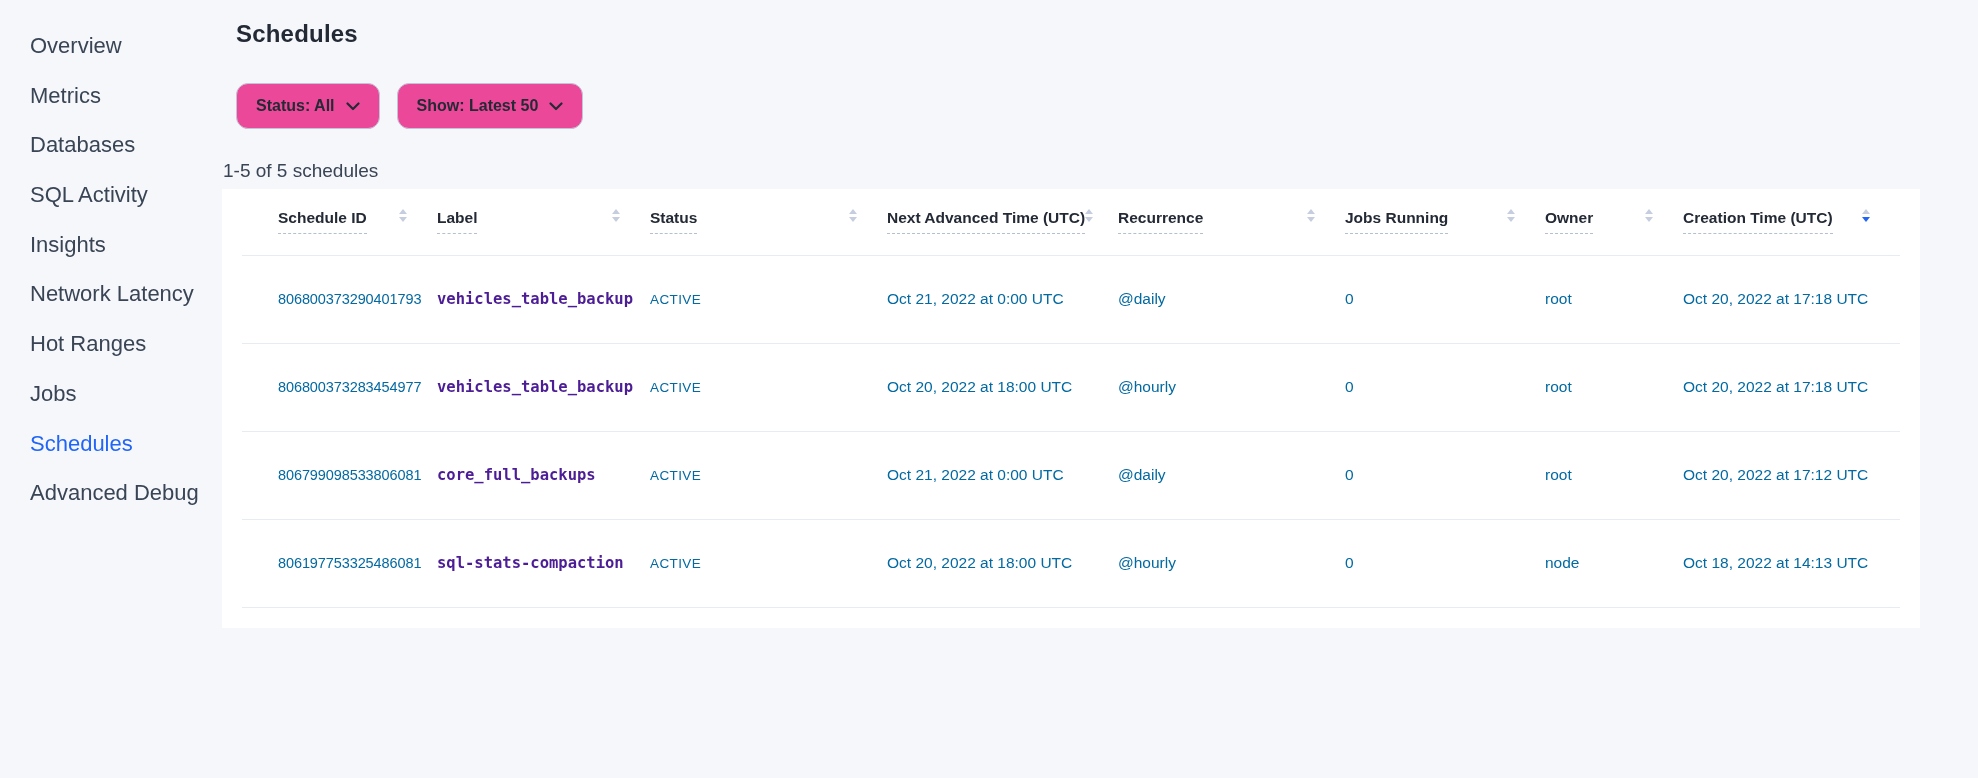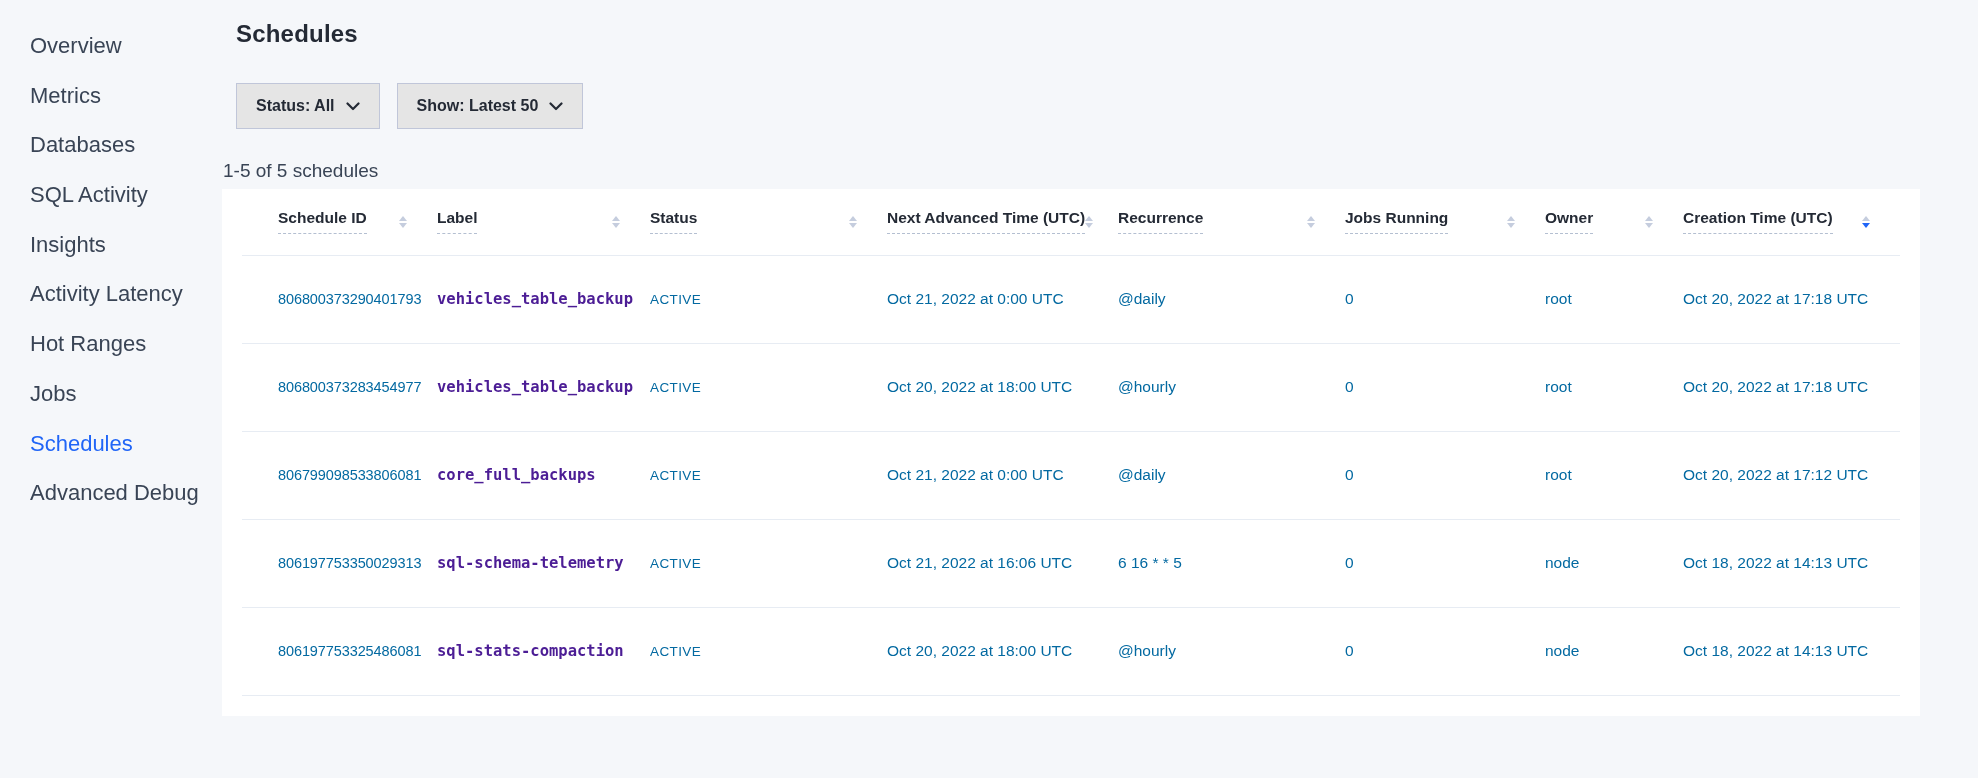--- a/index.html
+++ b/index.html
@@ -21,38 +21,38 @@
   .nav-item.active { color:#2065f7; }
 
   
   main.content { flex:1 1 auto; }
   h1.page-title {
     margin:20px 0 0 14px; font-size:24px; line-height:28px;
     font-weight:700; color:#242a35; letter-spacing:.2px;
   }
   .filters { margin:35px 0 0 14px; display:flex; gap:17px; }
   .dropdown-btn {
-    height:46px; background:#e5e5e5; border:1px solid #c0c6d9; border-radius:0;
+    height:46px; background:#ec4899; border:1px solid #c0c6d9; border-radius:12px;
     display:inline-flex; align-items:center; padding:0 19px;
     font-family:"Liberation Sans", sans-serif;
     font-size:16px; font-weight:700; color:#242a35; cursor:pointer;
   }
   .dropdown-btn svg { margin-left:11px; display:block; }
 
   .summary { margin:32px 0 8px 1px; font-size:19px; line-height:20px; color:#394455; }
 
   
   .card { width:1698px; background:#ffffff; padding:0 0 20px 0; }
   table.sched { margin:0 20px; width:1658px; table-layout:fixed; border-collapse:collapse; }
   th, td { text-align:left; vertical-align:middle; border-bottom:1px solid #e7ecf3; }
   th { height:66px; font-size:15.5px; font-weight:700; color:#242a35; }
   td { height:88px; font-size:15.5px; color:#0369a1; }
   th:first-child, td:first-child { padding-left:36px; }
 
-  .th-inner { display:flex; align-items:center; }
+  .th-inner { display:flex; align-items:flex-start; }
   .col-title { border-bottom:1.5px dashed #b4bfd1; padding-bottom:6px; white-space:nowrap; }
   .sort { margin-left:auto; margin-right:30px; display:flex; flex-direction:column; gap:2.5px; cursor:pointer; }
   .tri { width:0; height:0; border-left:4.5px solid transparent; border-right:4.5px solid transparent; }
   .tri-up   { border-bottom:5.5px solid #c5cdde; }
   .tri-down { border-top:5.5px solid #c5cdde; }
   .tri-down.tri-active { border-top-color:#2065f7; }
 
   .cell-id { font-size:14.5px; letter-spacing:-0.1px; }
   .cell-label {
     font-family:"DejaVu Sans Mono","Liberation Mono",monospace;
@@ -64,21 +64,21 @@
 <body>
 
 <div class="layout">
 
   <nav class="sidebar">
     <a class="nav-item">Overview</a>
     <a class="nav-item">Metrics</a>
     <a class="nav-item">Databases</a>
     <a class="nav-item">SQL Activity</a>
     <a class="nav-item">Insights</a>
-    <a class="nav-item">Activity Latency</a>
+    <a class="nav-item">Network Latency</a>
     <a class="nav-item">Hot Ranges</a>
     <a class="nav-item">Jobs</a>
     <a class="nav-item active">Schedules</a>
     <a class="nav-item">Advanced Debug</a>
   </nav>
 
   <main class="content">
 
     <h1 class="page-title">Schedules</h1>
 
@@ -212,30 +212,20 @@
             <td class="cell-id">806799098533806081</td>
             <td class="cell-label">core_full_backups</td>
             <td class="cell-status">ACTIVE</td>
             <td>Oct 21, 2022 at 0:00 UTC</td>
             <td>@daily</td>
             <td>0</td>
             <td>root</td>
             <td>Oct 20, 2022 at 17:12 UTC</td>
           </tr>
           <tr>
-            <td class="cell-id">806197753350029313</td>
-            <td class="cell-label">sql-schema-telemetry</td>
-            <td class="cell-status">ACTIVE</td>
-            <td>Oct 21, 2022 at 16:06 UTC</td>
-            <td>6 16 * * 5</td>
-            <td>0</td>
-            <td>node</td>
-            <td>Oct 18, 2022 at 14:13 UTC</td>
-          </tr>
-          <tr>
             <td class="cell-id">806197753325486081</td>
             <td class="cell-label">sql-stats-compaction</td>
             <td class="cell-status">ACTIVE</td>
             <td>Oct 20, 2022 at 18:00 UTC</td>
             <td>@hourly</td>
             <td>0</td>
             <td>node</td>
             <td>Oct 18, 2022 at 14:13 UTC</td>
           </tr>
         </tbody>

